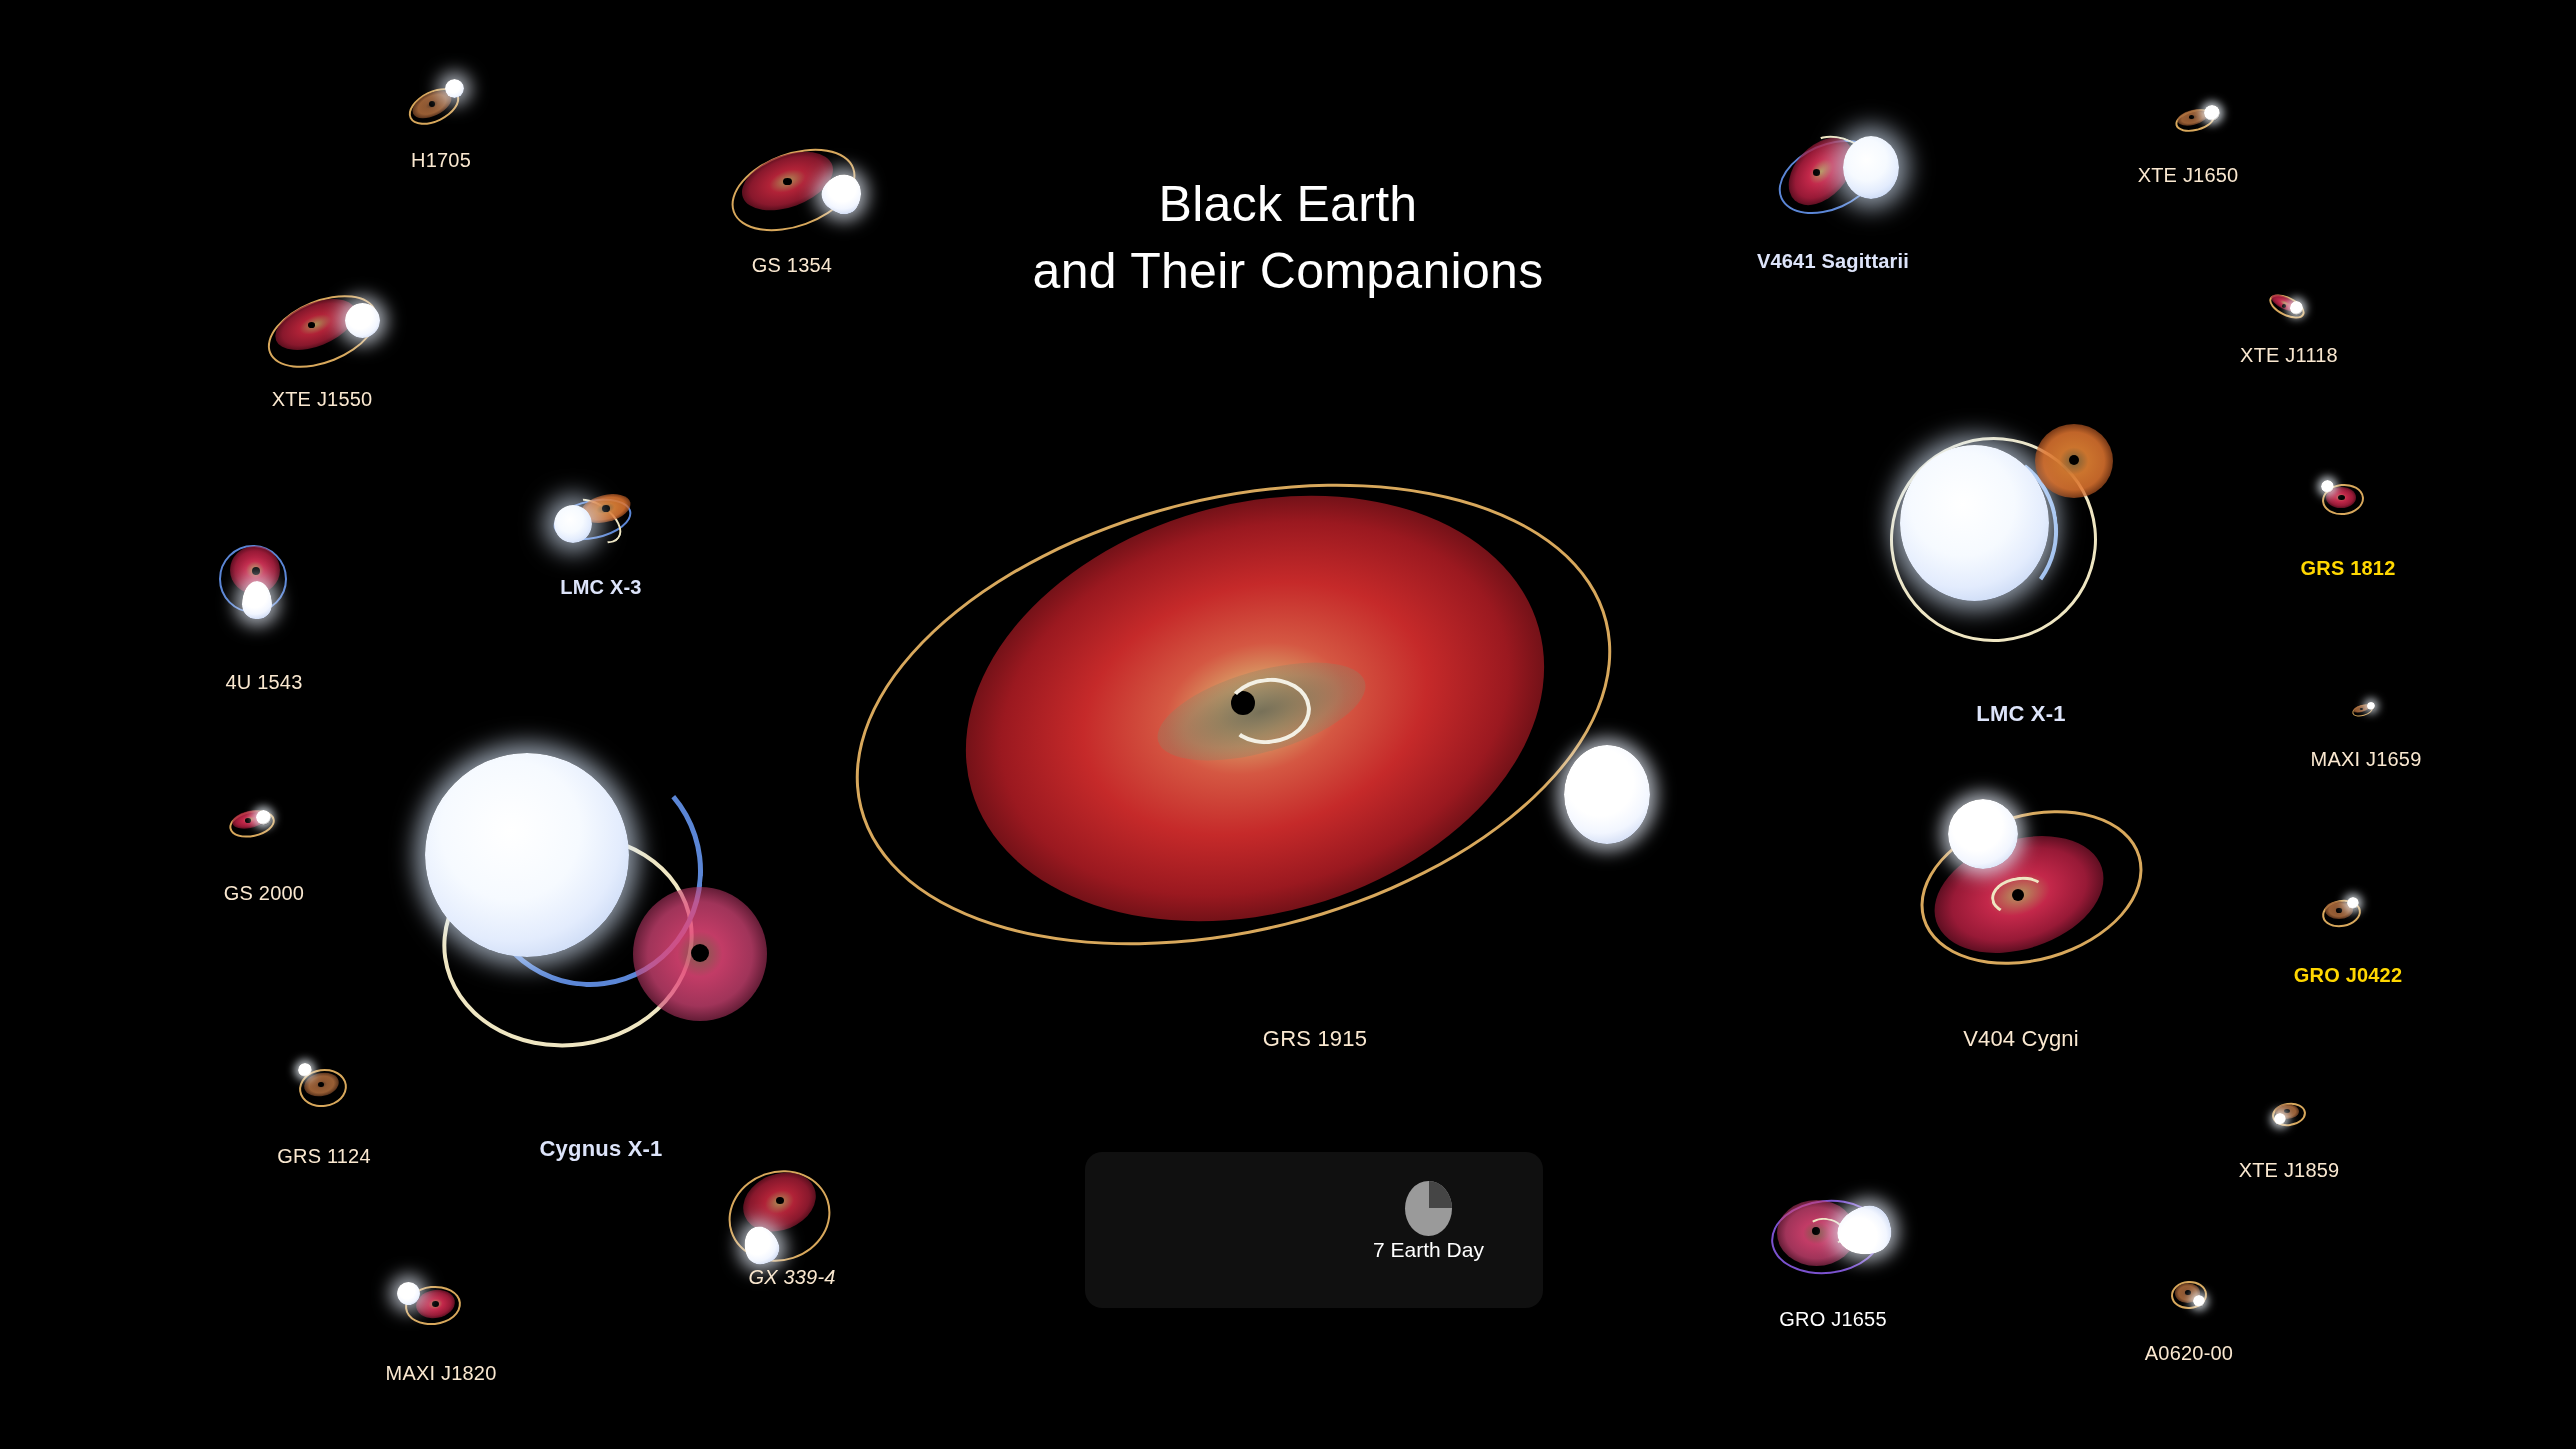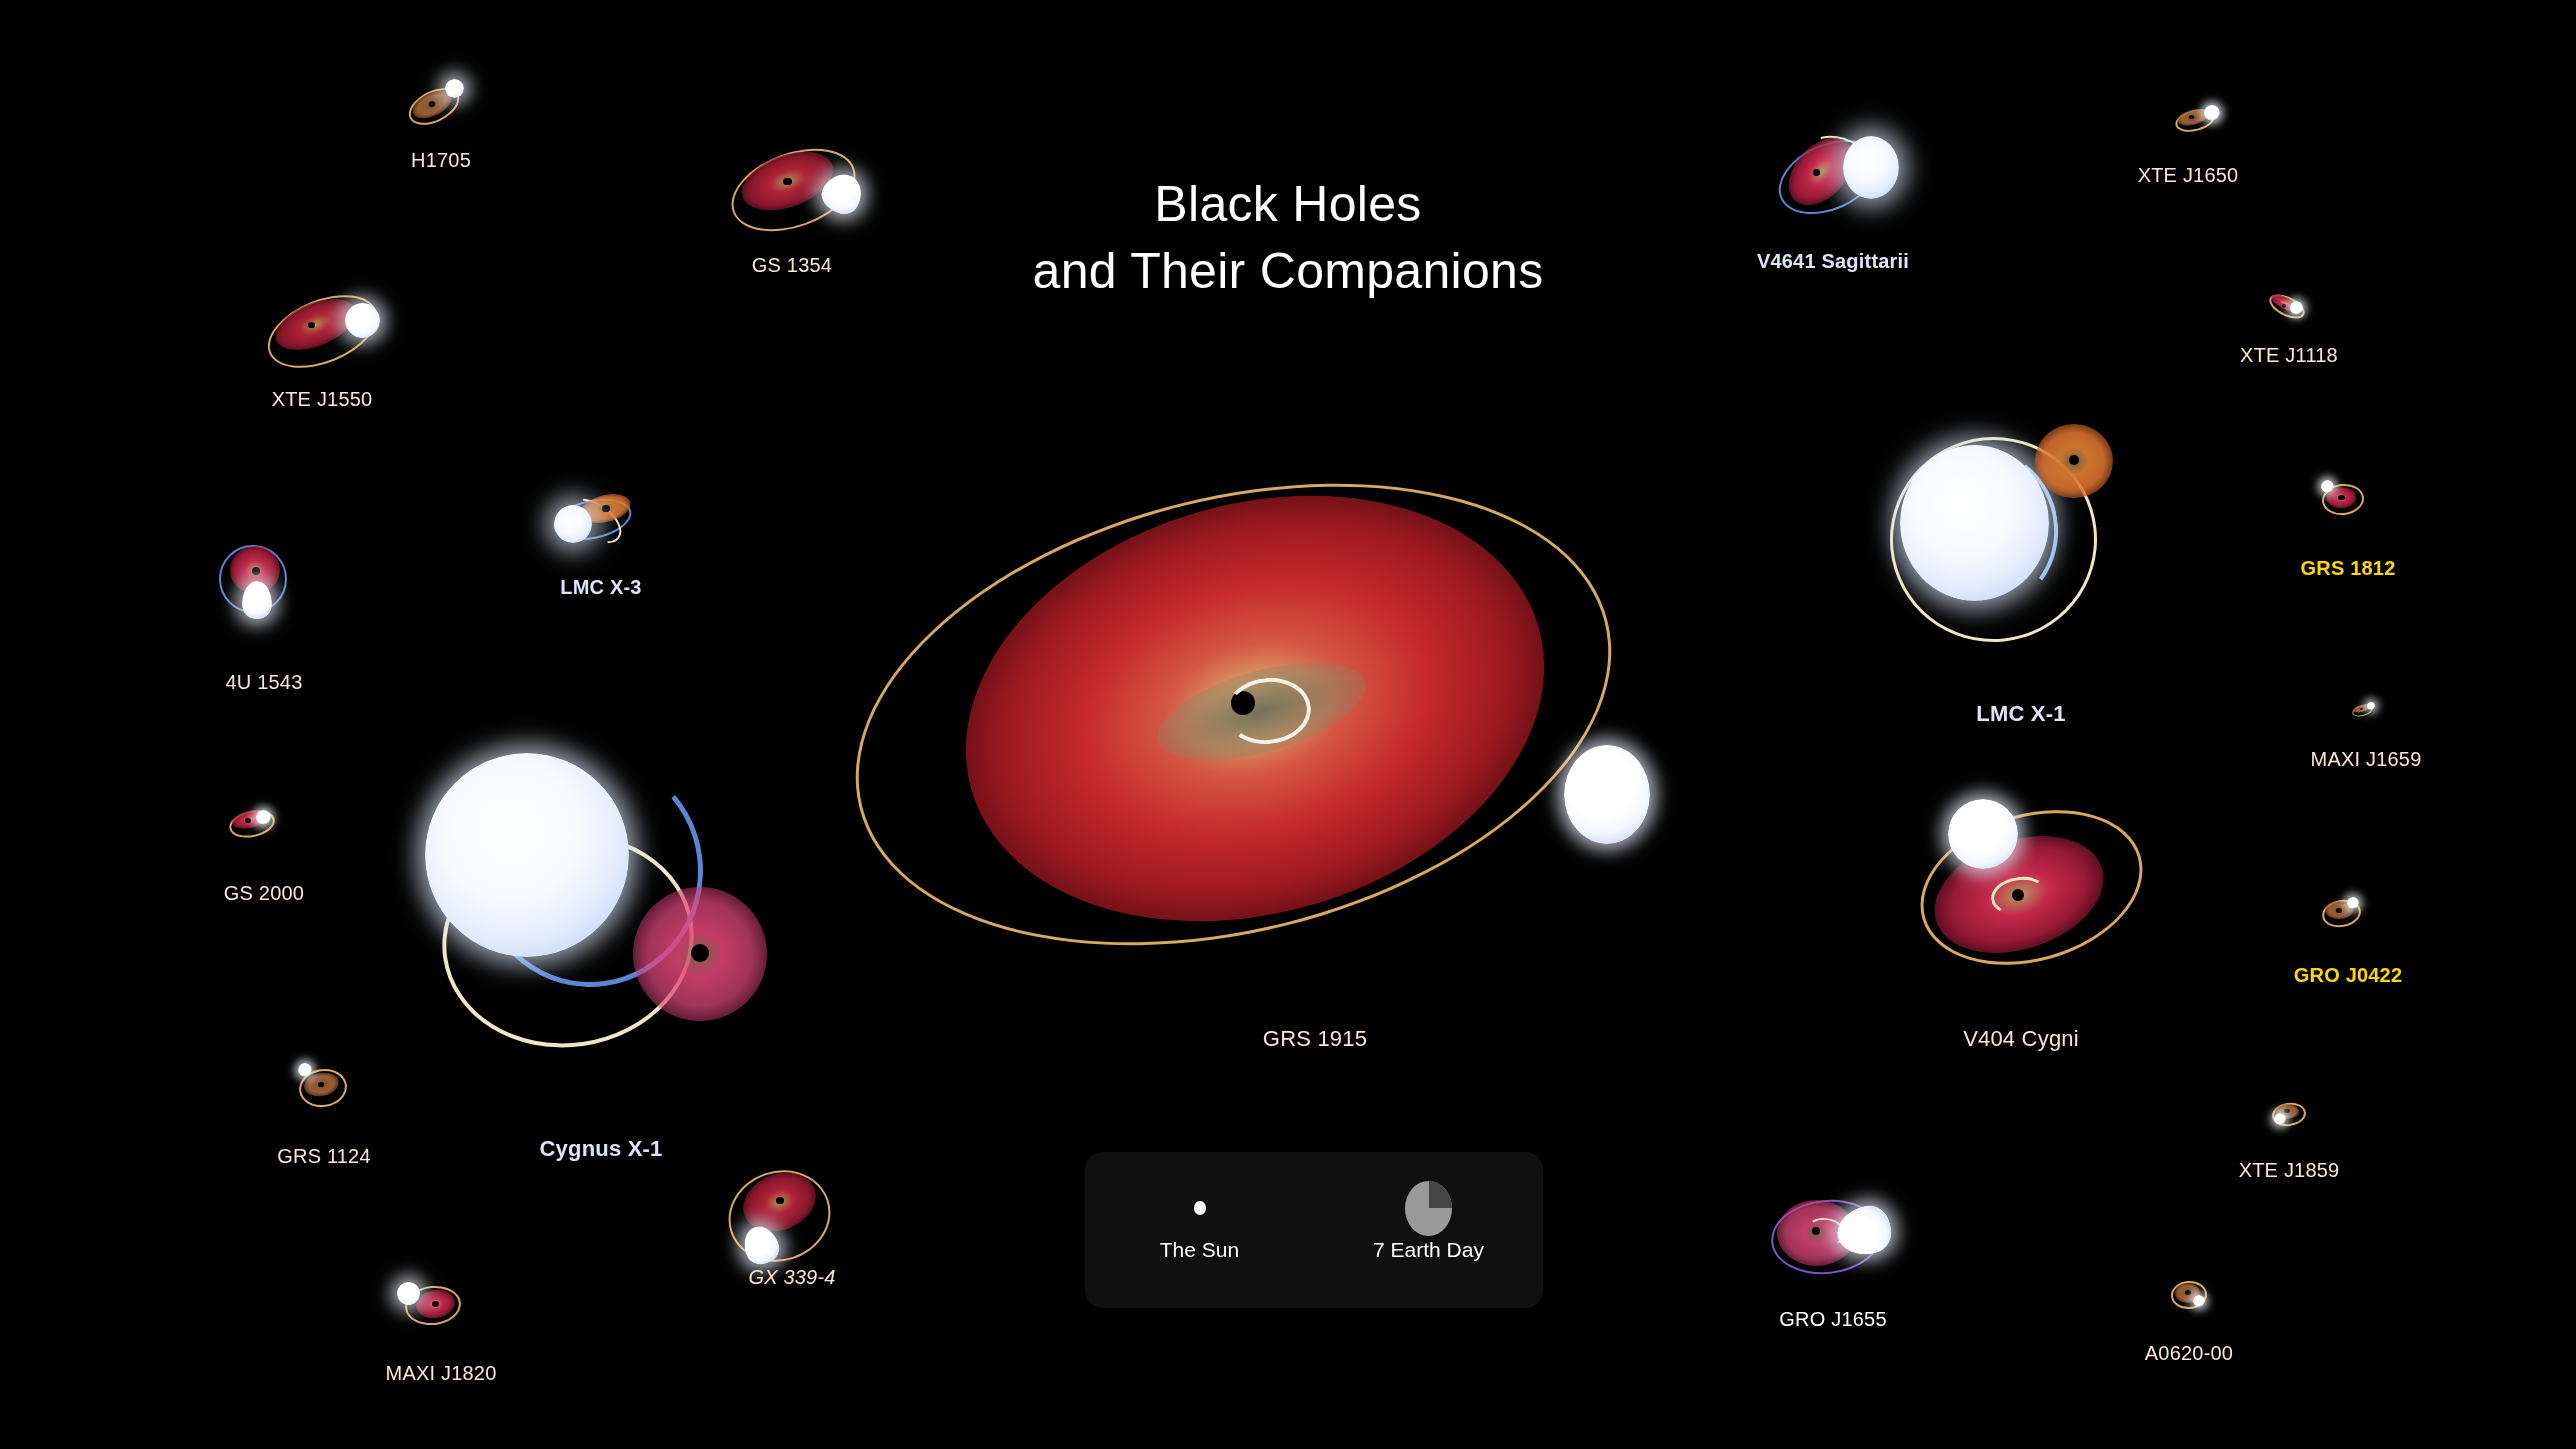--- a/index.html
+++ b/index.html
@@ -73,21 +73,21 @@
   #day-pie{position:absolute;left:50%;top:50%;width:47px;height:55px;margin-left:-23.5px;margin-top:-27.5px;
            border-radius:50%;background:#9a9a9a;overflow:hidden;}
   #day-wedge{position:absolute;left:50%;top:0;width:50%;height:50%;background:#454545;}
 </style>
 </head>
 <body>
 
 <div id="stage">
 
   <div id="title">
-    <span>Black Holes</span>
+    <span>Black Earth</span>
     <span class="l2">and Their Companions</span>
   </div>
 
   <div class="sys" style="left:402px;top:74px;width:74px;height:54px;">
     <div class="art">
       <div class="orbit" style="left:5.4px;top:17.4px;width:50px;height:27px;border-width:2px;border-color:#d8a85c;transform:rotate(-26deg);"></div>
       <div class="disk d-brown" style="left:9.4px;top:19px;width:42px;height:23px;transform:rotate(-26deg);"></div>
       <div class="bh" style="left:27px;top:27px;width:6px;height:6px;"></div>
       <div class="star s-white" style="left:43px;top:5.4px;width:19px;height:19px;"></div>
     </div>
@@ -314,26 +314,20 @@
     <div class="art">
       <div class="orbit" style="left:1.3px;top:2.7px;width:32px;height:24px;border-width:2px;border-color:#d8a85c;transform:rotate(-4deg);"></div>
       <div class="disk d-brown" style="left:4.7px;top:4.7px;width:25.5px;height:20px;"></div>
       <div class="bh" style="left:14.8px;top:12px;width:6px;height:5.4px;"></div>
       <div class="star s-tiny" style="left:23px;top:17.4px;width:12px;height:12px;"></div>
     </div>
   </div>
   <div class="lab" style="left:2189px;top:1342px;">A0620-00</div>
 
   <div id="legend">
-    <div class="leg-col" style="left:0;width:229px;">
-      <div class="leg-icon-wrap">
-        <div id="sun-dot"></div>
-      </div>
-      <div class="leg-cap">The Sun</div>
-    </div>
     <div class="leg-col" style="left:229px;width:229px;">
       <div class="leg-icon-wrap">
         <div id="day-pie">
           <div id="day-wedge"></div>
         </div>
       </div>
       <div class="leg-cap">7 Earth Day</div>
     </div>
   </div>
 

